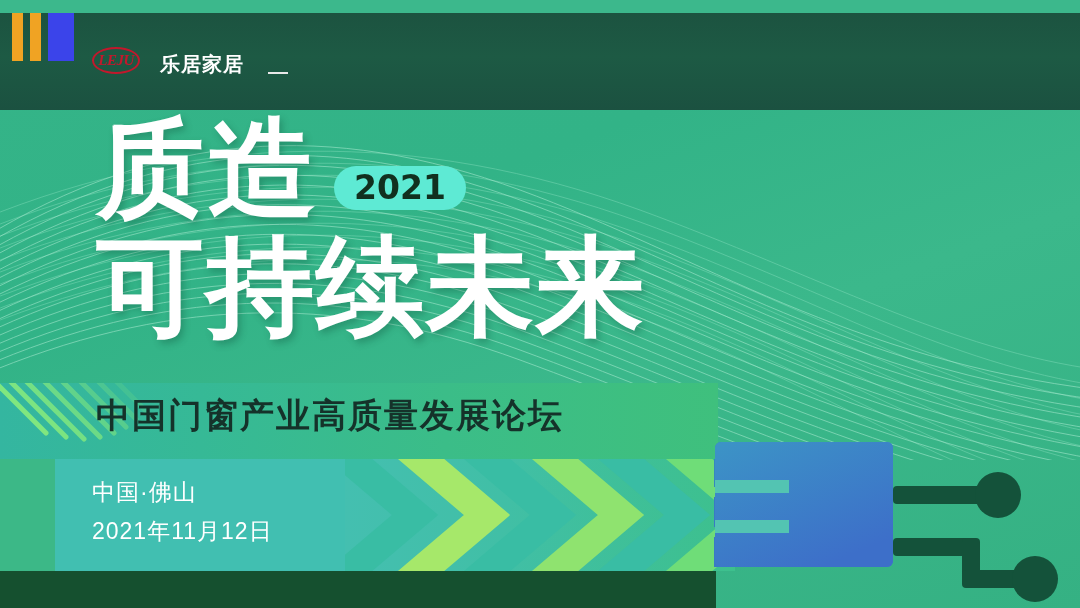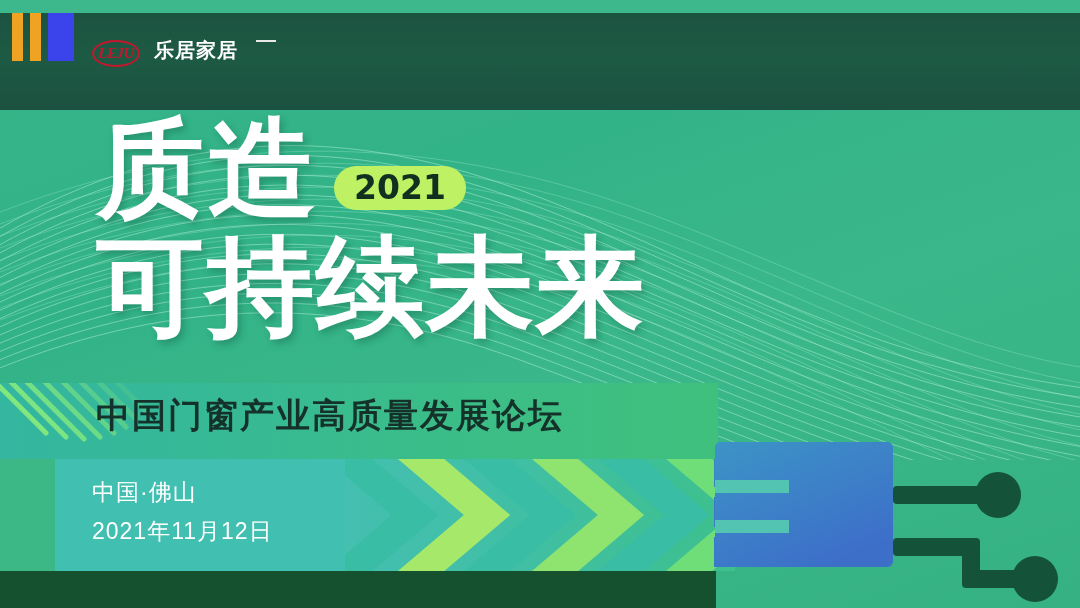--- a/index.html
+++ b/index.html
@@ -72,22 +72,22 @@
   }
   .accent-bar.orange { background: #f0a323; }
   .accent-bar.blue  { width: 26px; background: #3b44ea; }
 
   
   .logo-row {
     position: absolute;
     left: 92px; top: 40px;
     height: 34px;
     display: flex;
-    align-items: flex-start;
-    gap: 14px;
+    align-items: flex-end;
+    gap: 20px;
     z-index: 7;
   }
   .leju-mark {
     position: relative;
     width: 48px; height: 27px;
     border: 2.5px solid #c2182c;
     border-radius: 50%;
     box-sizing: border-box;
     display: flex;
     align-items: center;
@@ -187,21 +187,21 @@
     font-weight: bold;
     color: #ffffff;
     line-height: 0.96;
     letter-spacing: 4px;
     text-shadow: 3px 4px 7px rgba(10,70,50,0.30);
   }
   .title-line1 .zh-big { font-size: 108px; }
   .year-pill {
     margin-left: 14px;
     margin-bottom: 12px;
-    background: #bef264;
+    background: #5eead4;
     border-radius: 26px;
     padding: 5px 20px 6px 20px;
     font-family: "DejaVu Sans", sans-serif;
     font-weight: bold;
     font-size: 33px;
     color: #11301f;
     line-height: 1;
     letter-spacing: 0px;
   }
   .title-line2 {

